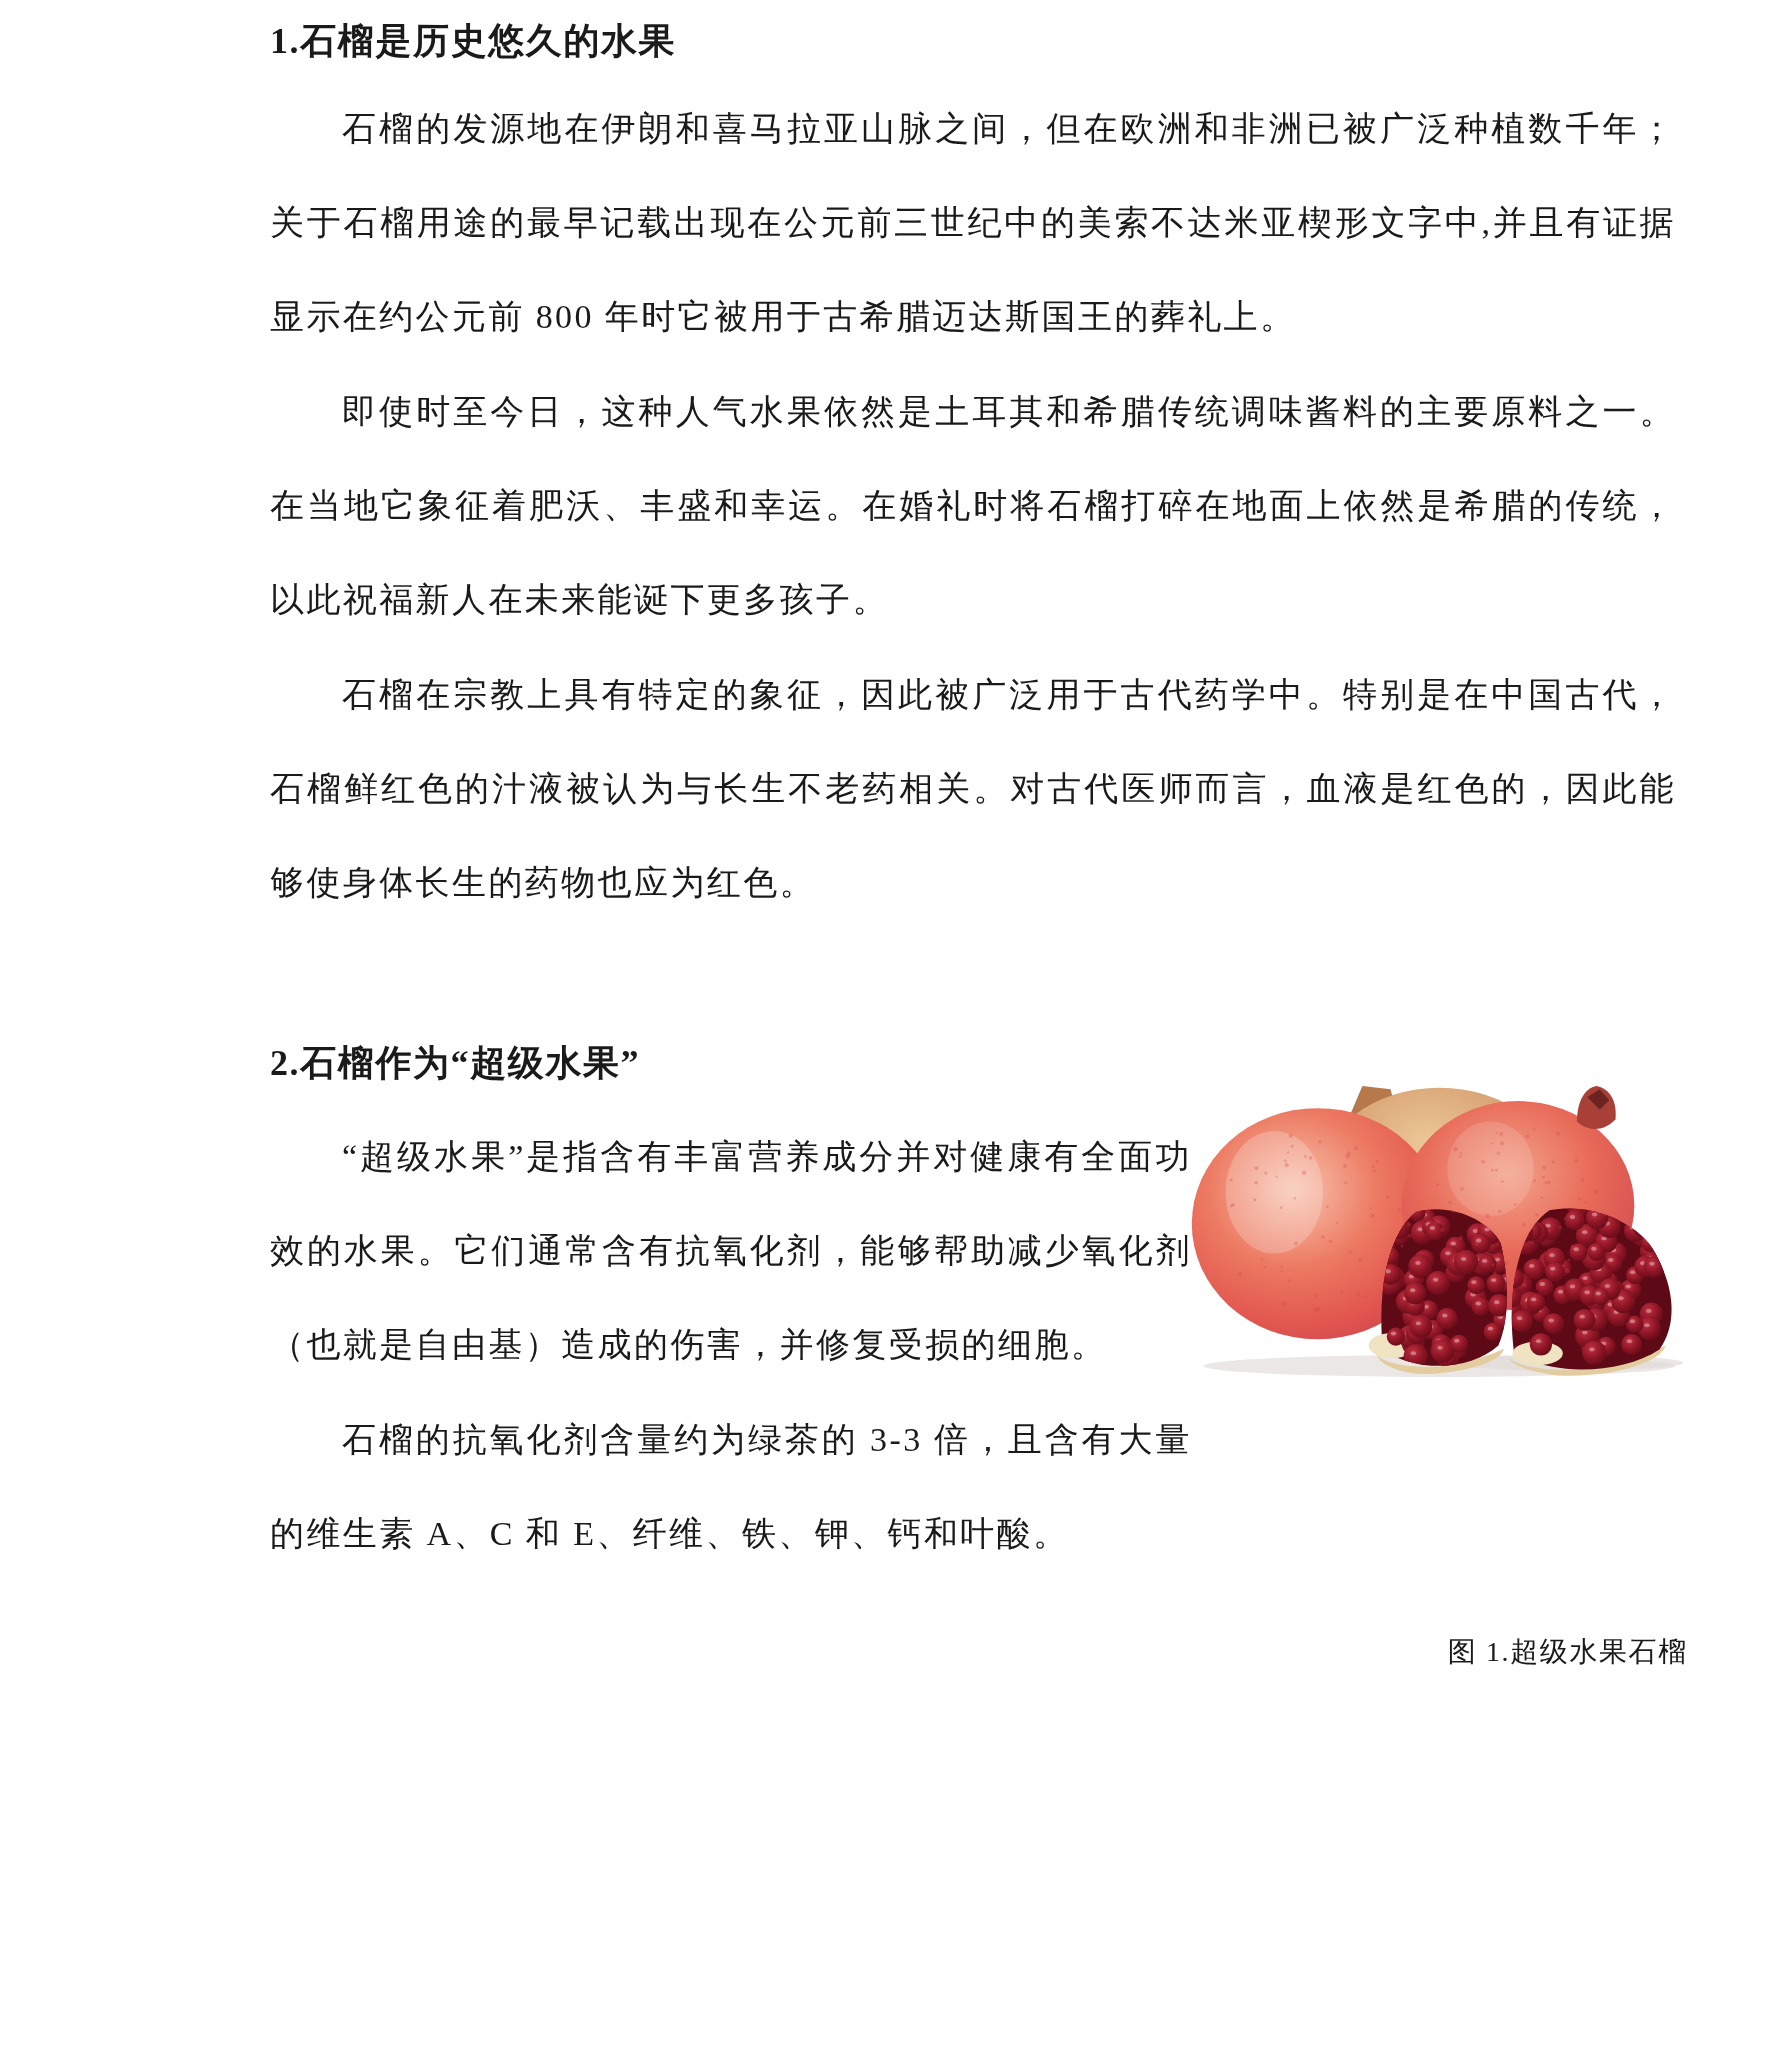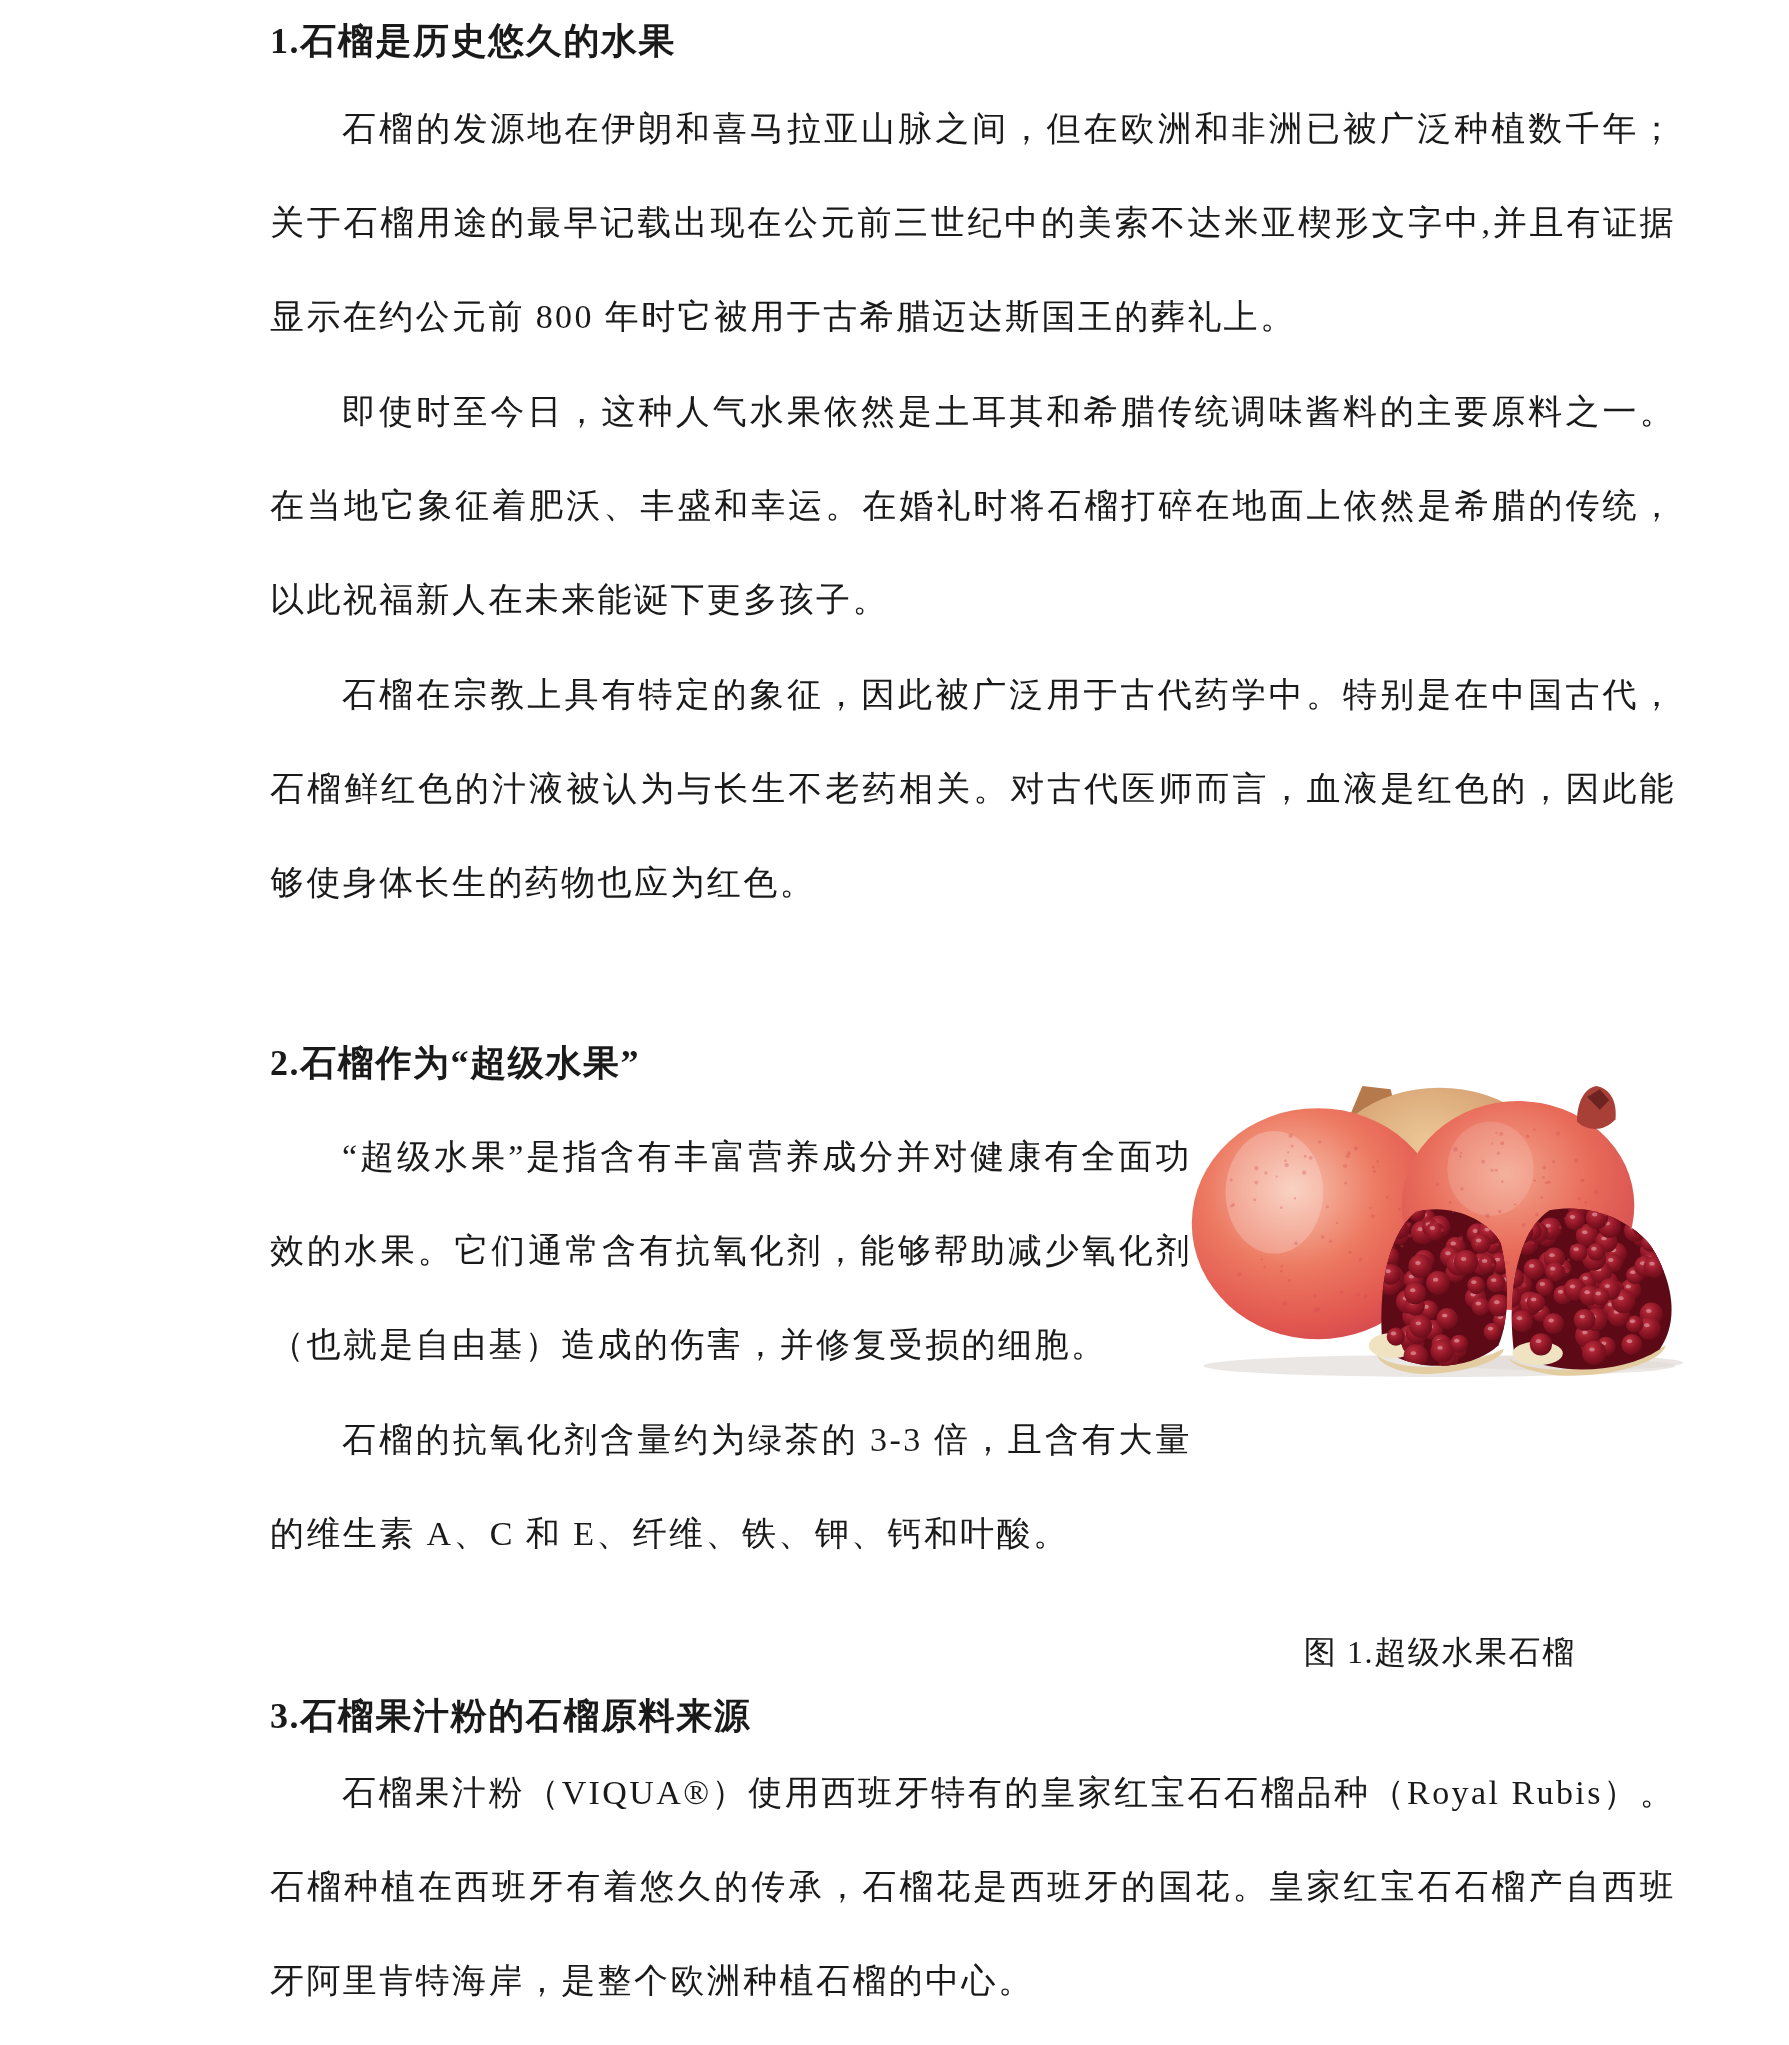--- a/index.html
+++ b/index.html
@@ -34,26 +34,26 @@
   .l2 { height: 189px; }
   .photo-float {
     float: right;
     width: 496px;
     height: 460px;
     margin: 0 -11.8px 0 0;
     position: relative;
   }
   .photo-float svg { position: absolute; top: 70px; left: -11.8px; }
   .caption {
-    font-size: 32px;
+    font-size: 28px;
     line-height: 68px;
     height: 68px;
     margin: 36px -11.8px 0 auto;
     width: 496px;
-    text-align: center;
+    text-align: right;
     letter-spacing: 1.6px;
     overflow: hidden;
   }
 </style>
 </head>
 <body>
 
 <div class="page">
 
   <section>
@@ -527,19 +527,15 @@
           </g>
         </svg>
     </figure>
 
     <h2 class="h-mid">2.石榴作为“超级水果”</h2>
     <p class="body l3">“超级水果”是指含有丰富营养成分并对健康有全面功效的水果。它们通常含有抗氧化剂，能够帮助减少氧化剂（也就是自由基）造成的伤害，并修复受损的细胞。</p>
     <p class="body l2">石榴的抗氧化剂含量约为绿茶的 3-3 倍，且含有大量的维生素 A、C 和 E、纤维、铁、钾、钙和叶酸。</p>
     <div class="caption">图 1.超级水果石榴</div>
   </section>
 
-  <section>
-    <h2 class="h-low">3.石榴果汁粉的石榴原料来源</h2>
-    <p class="body l3 mt18">石榴果汁粉（VIQUA®）使用西班牙特有的皇家红宝石石榴品种（Royal Rubis）。石榴种植在西班牙有着悠久的传承，石榴花是西班牙的国花。皇家红宝石石榴产自西班牙阿里肯特海岸，是整个欧洲种植石榴的中心。</p>
-  </section>
 
 </div>
 
 
 </body></html>

